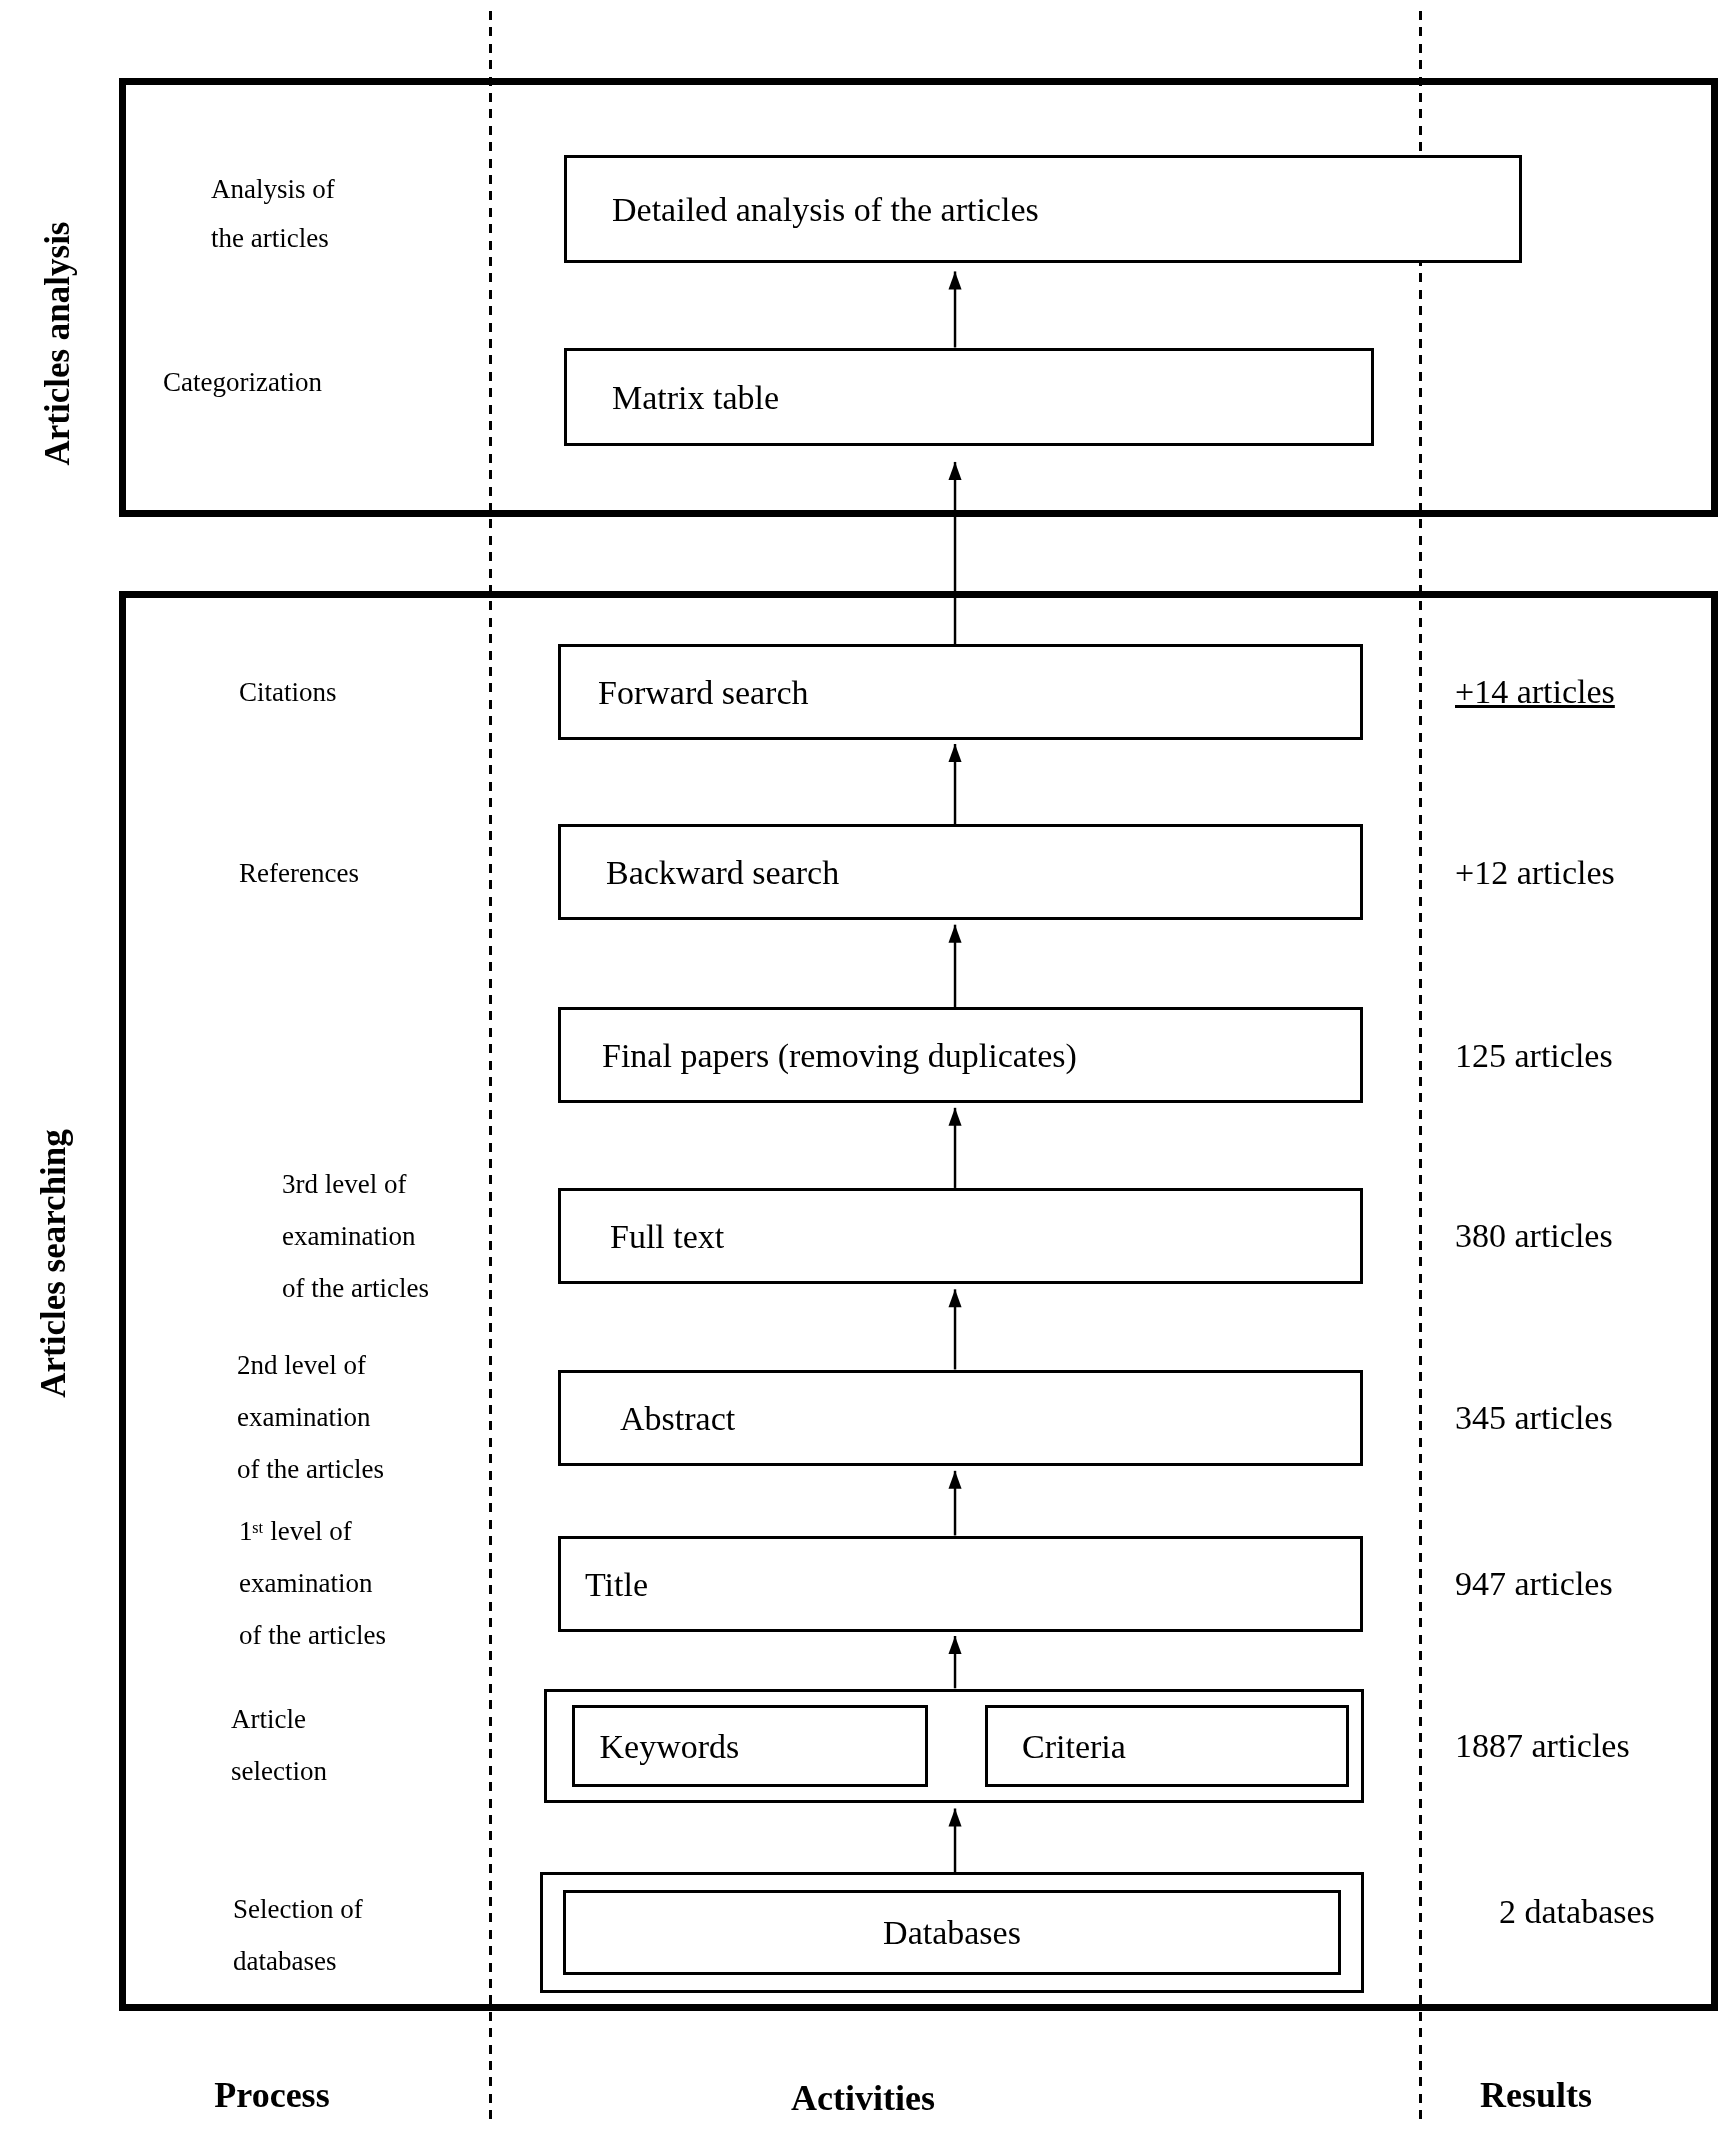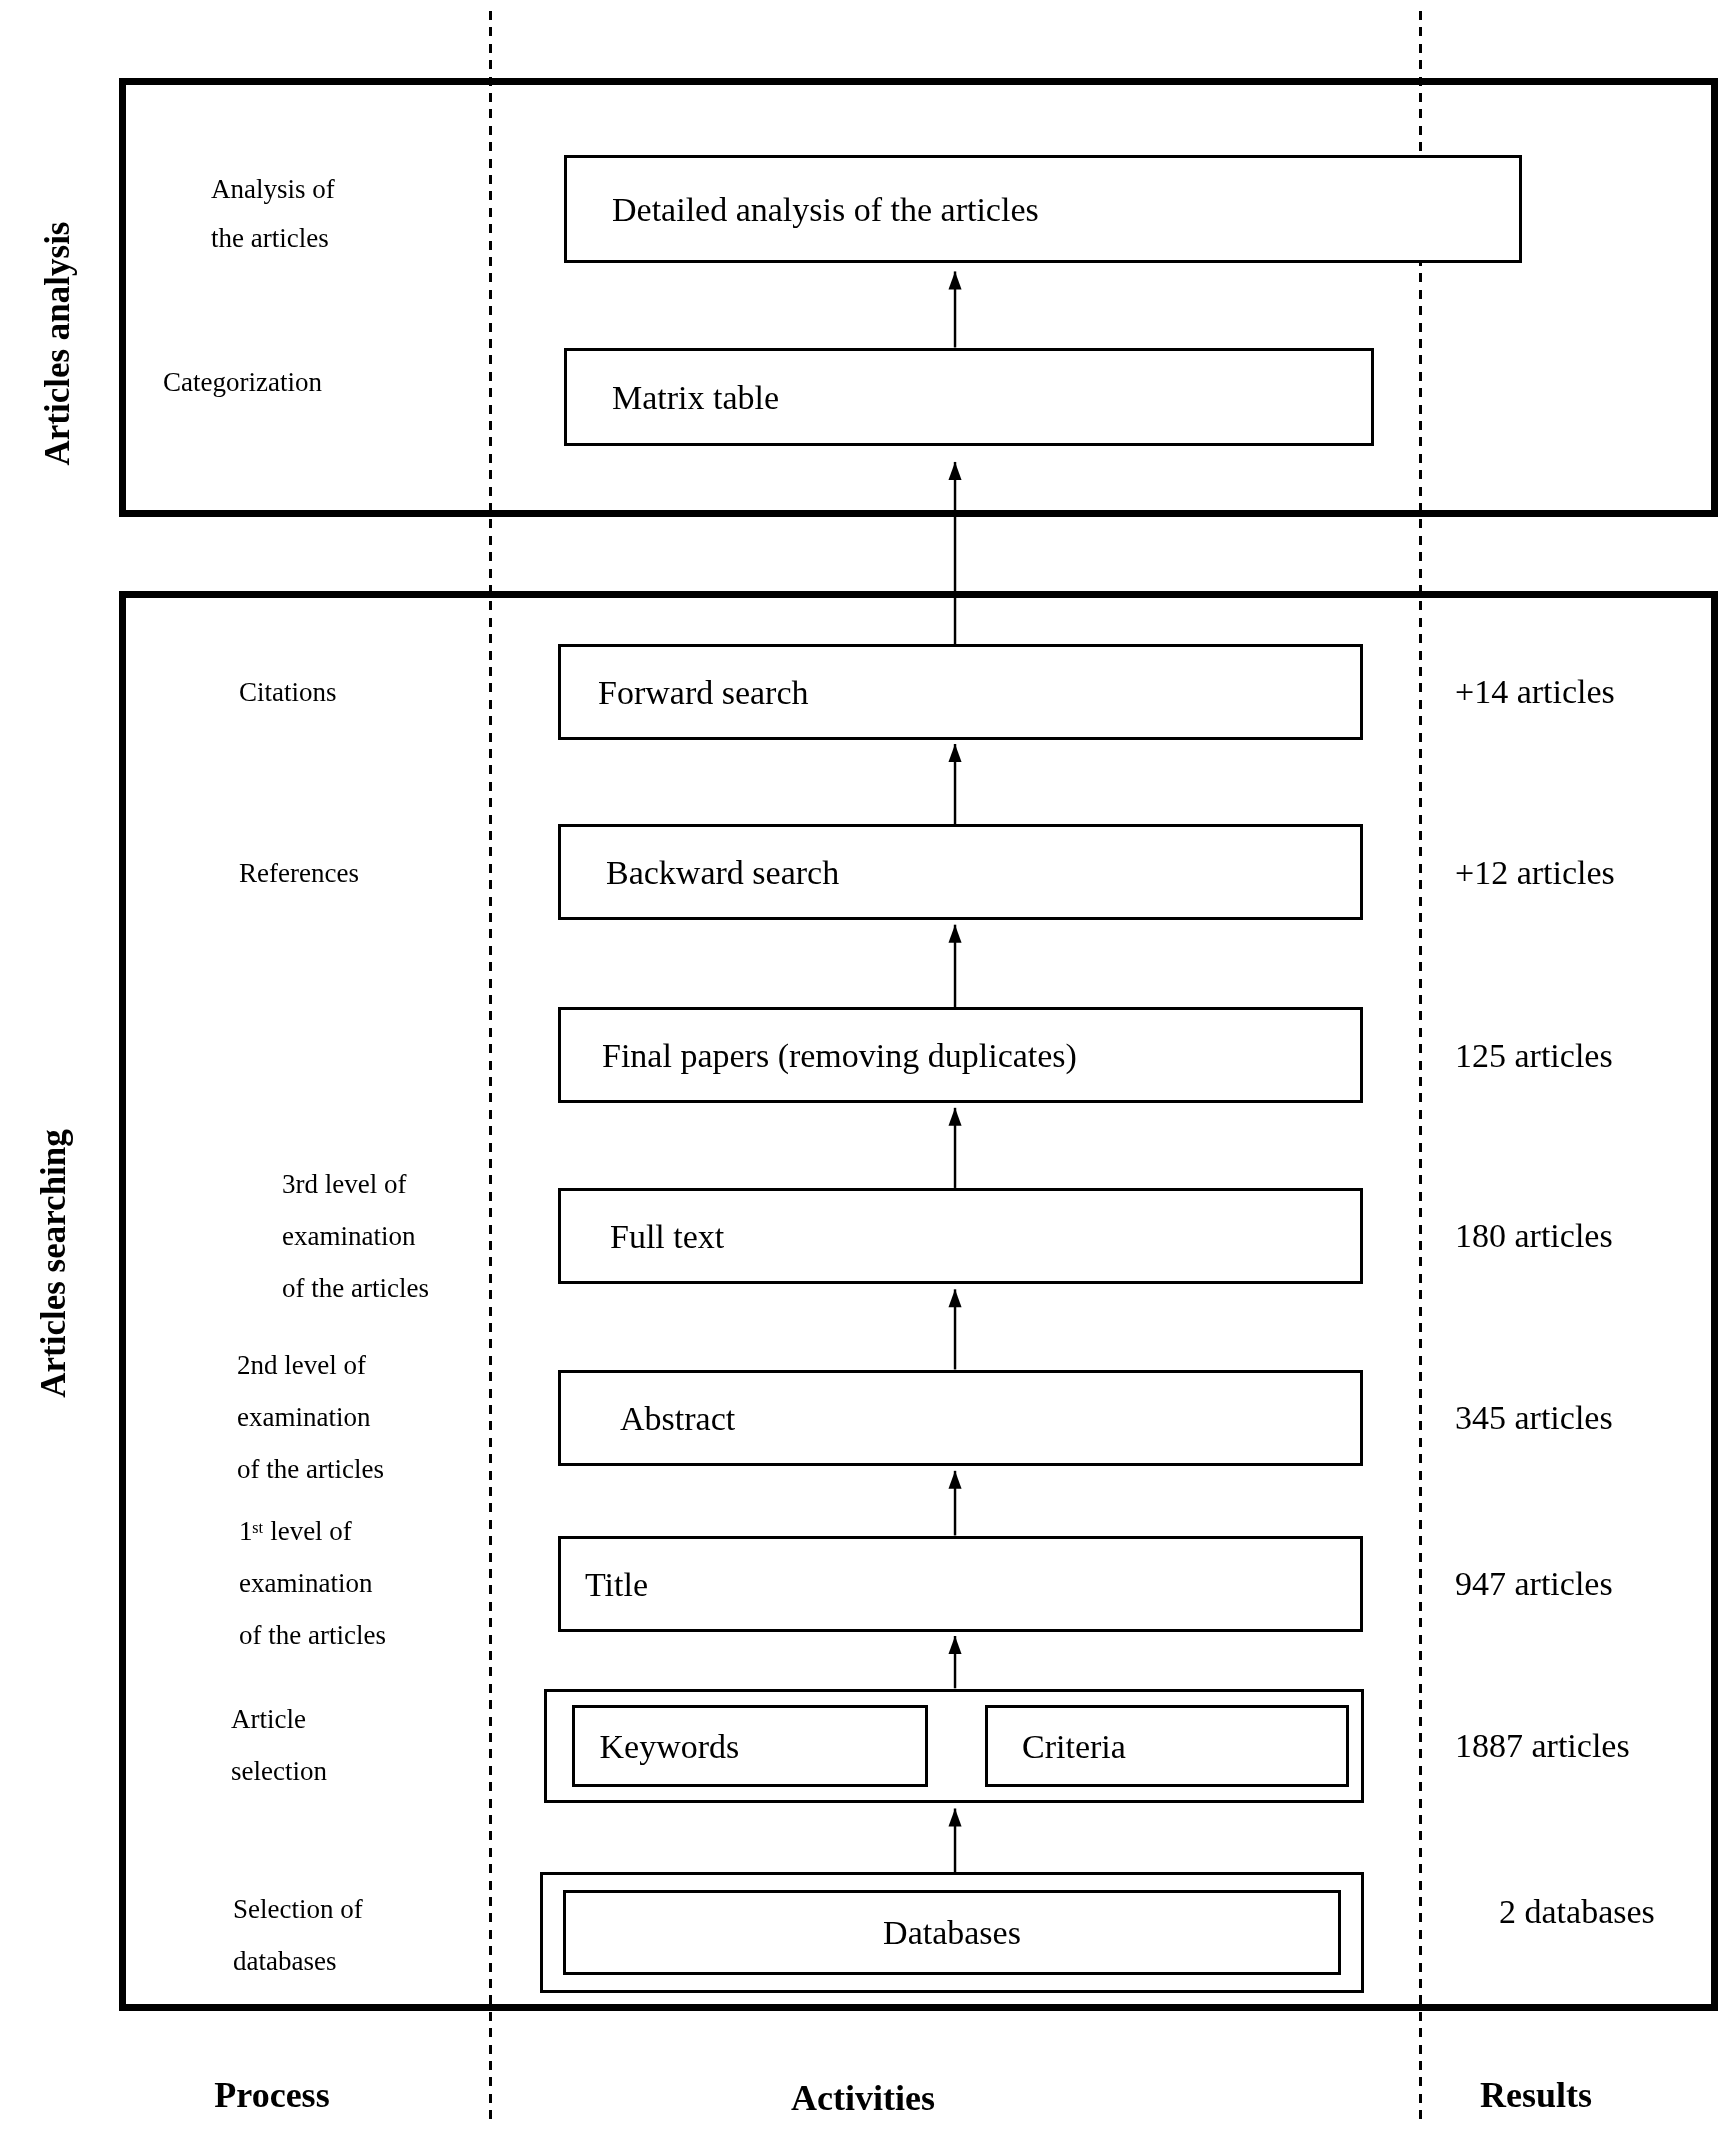--- a/index.html
+++ b/index.html
@@ -68,40 +68,40 @@
   <div class="abox" style="left:564px;top:348px;width:810px;height:98px;">
     <span>Matrix table</span>
   </div>
 
   <div class="section" style="left:119px;top:591px;width:1599px;height:1420px;"></div>
 
   <div class="plabel single" style="left:239px;top:669px;">Citations</div>
   <div class="abox" style="left:558px;top:644px;width:805px;height:96px;padding-left:37px;">
     <span>Forward search</span>
   </div>
-  <div class="result" style="left:1455px;top:669px;">+14 articles</div>
+  <div class="result" style="left:1455px;top:669px;text-decoration:underline;">+14 articles</div>
 
   <div class="plabel single" style="left:239px;top:850px;">References</div>
   <div class="abox" style="left:558px;top:824px;width:805px;height:96px;padding-left:45px;">
     <span>Backward search</span>
   </div>
   <div class="result" style="left:1455px;top:850px;">+12 articles</div>
 
   <div class="abox" style="left:558px;top:1007px;width:805px;height:96px;padding-left:41px;">
     <span>Final papers (removing duplicates)</span>
   </div>
   <div class="result" style="left:1455px;top:1033px;">125 articles</div>
 
   <div class="plabel" style="left:237px;top:1158px;margin-left:45px;">3rd level of
 examination
 of the articles</div>
   <div class="abox" style="left:558px;top:1188px;width:805px;height:96px;padding-left:49px;">
     <span>Full text</span>
   </div>
-  <div class="result" style="left:1455px;top:1213px;">180 articles</div>
+  <div class="result" style="left:1455px;top:1213px;">380 articles</div>
 
   <div class="plabel" style="left:237px;top:1339px;">2nd level of
 examination
 of the articles</div>
   <div class="abox" style="left:558px;top:1370px;width:805px;height:96px;padding-left:59px;">
     <span>Abstract</span>
   </div>
   <div class="result" style="left:1455px;top:1395px;">345 articles</div>
 
   <div class="plabel" style="left:239px;top:1505px;">1ˢᵗ level of

